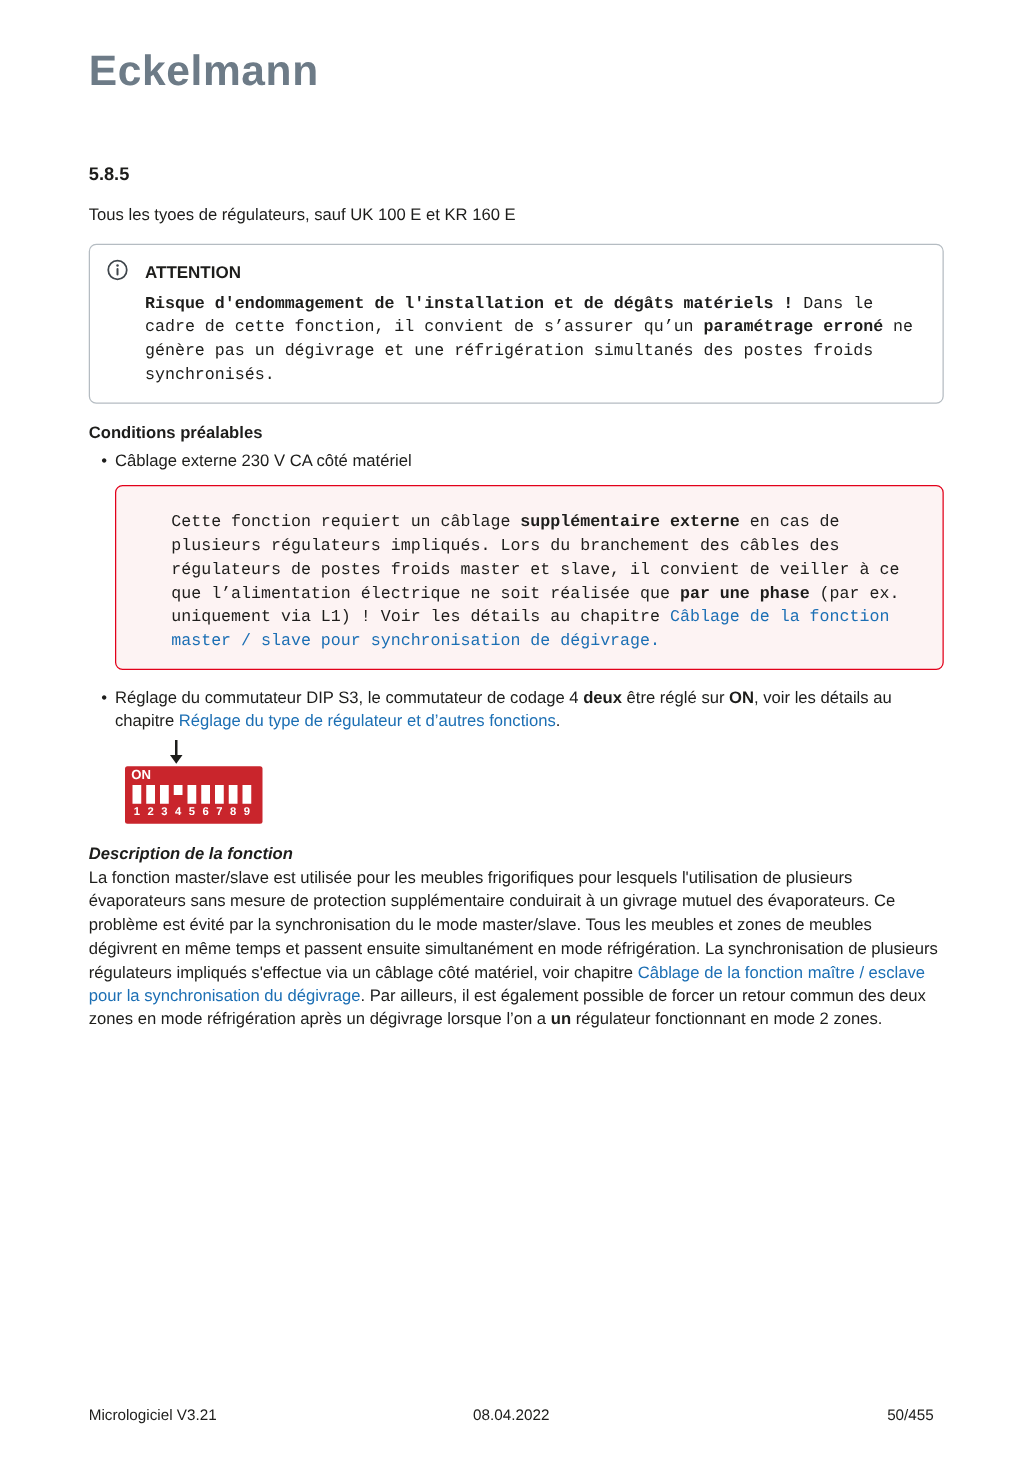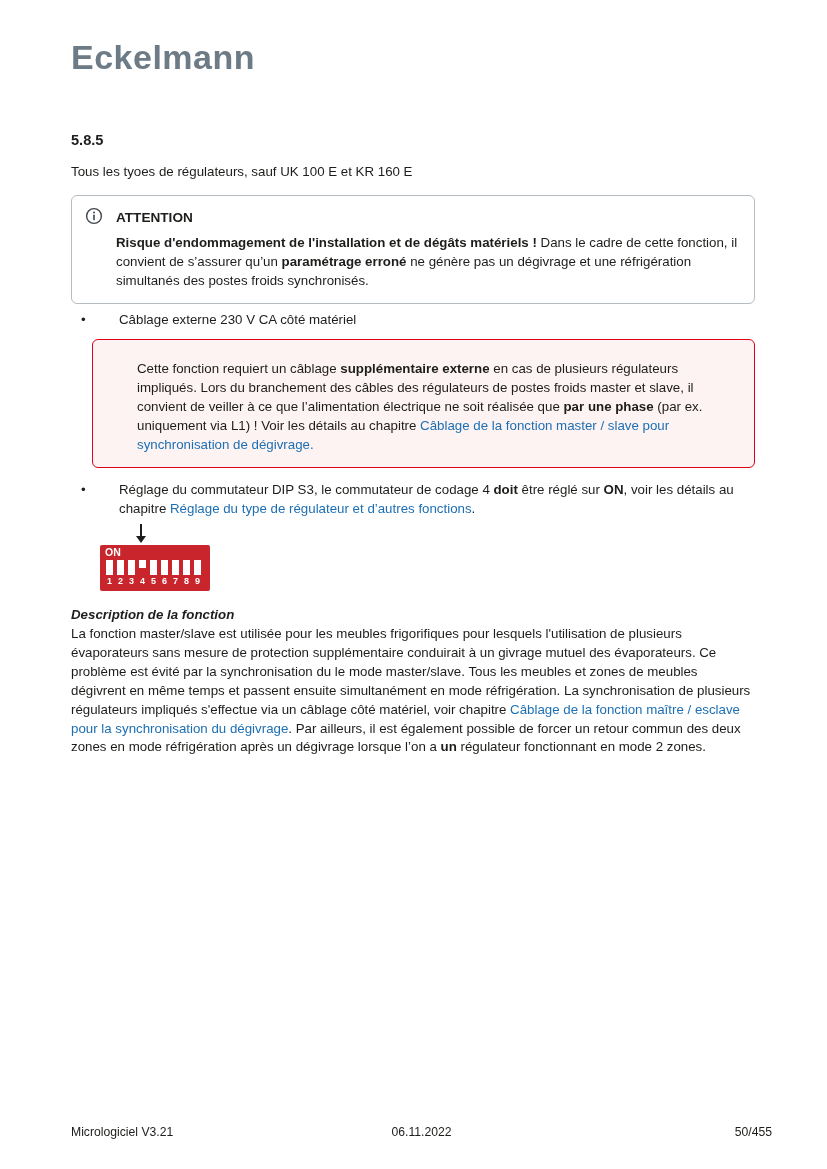--- a/index.html
+++ b/index.html
@@ -40,41 +40,41 @@
 
   .notice-box {
     margin-top: 13px;
     border: 1px solid #b5bcc2;
     border-radius: 6px;
     padding: 11px 13px 13px 13px;
     background: #ffffff;
   }
   .notice-head { display: flex; align-items: flex-end; gap: 13px; }
   .notice-title { font-weight: bold; font-size: 13.6px; }
-  .notice-body { margin-left: 31px; margin-top: 8px; line-height: 1.43; }
+  .notice-body { margin-left: 31px; margin-top: 8px; line-height: 1.43; font-family: Liberation Mono, monospace; }
 
   .danger-box {
     margin-left: 21px;
     margin-top: 10px;
     border: 1.5px solid #e2001a;
     border-radius: 6px;
     padding: 11px 13px 13px 13px;
     background: #fdf3f3;
   }
   .danger-box .notice-body { margin-left: 31px; }
 
   .sub-heading {
     margin-top: 15px;
     font-weight: bold;
     font-size: 13.3px;
   }
 
   .bullet-row { display: flex; margin-top: 7px; margin-left: 10px; line-height: 1.42; }
   .bullet-marker { width: 11px; flex: 0 0 auto; }
-  .bullet-text { flex: 1; margin-left: 27px; }
+  .bullet-text { flex: 1; }
 
   b, .run-bold { font-weight: bold; }
   .run-link { color: #1c6fb4; cursor: pointer; }
 
   .dip-arrow {
     margin-left: 65px;
     margin-top: 5px;
     width: 10px; height: 19px;
     position: relative;
   }
@@ -112,21 +112,21 @@
   .dip-numbers span {
     width: 7px; text-align: center;
     color: #ffffff; font-size: 9px; font-weight: bold; line-height: 1;
   }
 
   .desc-heading { margin-top: 16px; font-weight: bold; font-style: italic; }
   .desc-body { margin-top: 3px; line-height: 1.42; }
 
   .footer {
     position: absolute;
-    left: 71px; right: 54px; bottom: 30px;
+    left: 71px; right: 79px; bottom: 30px;
     display: flex;
     font-size: 12.2px;
     color: #1d1d1b;
   }
   .footer .f-left { flex: 1; text-align: left; }
   .footer .f-center { flex: 1; text-align: center; }
   .footer .f-right { flex: 1; text-align: right; }
 
   .icon-cell { width: 18px; height: 18px; flex: 0 0 auto; display: inline-block; }
 </style>
@@ -149,33 +149,34 @@
         <span class="icon-cell"><svg width="18" height="18" viewBox="0 0 18 18">
               <circle cx="9" cy="9" r="7.4" fill="none" stroke="#3f464c" stroke-width="1.4"></circle>
               <circle cx="9" cy="5.4" r="1" fill="#3f464c"></circle>
               <rect x="8.2" y="7.4" width="1.6" height="6" rx="0.8" fill="#3f464c"></rect>
             </svg></span>
         <span class="notice-title">ATTENTION</span>
       </div>
       <div class="notice-body"><span class="run-bold">Risque d'endommagement de l'installation et de dégâts matériels !</span><span> Dans le cadre de cette fonction, il convient de s’assurer qu’un </span><span class="run-bold">paramétrage erroné</span><span> ne génère pas un dégivrage et une réfrigération simultanés des postes froids synchronisés.</span></div>
     </div>
 
+    <div class="sub-heading">Conditions préalables</div>
 
     <div class="bullet-row">
       <span class="bullet-marker">•</span>
       <span class="bullet-text">Câblage externe 230 V CA côté matériel</span>
     </div>
 
     <div class="notice-box danger-box">
       <div class="notice-body"><span>Cette fonction requiert un câblage </span><span class="run-bold">supplémentaire externe</span><span> en cas de plusieurs régulateurs impliqués. Lors du branchement des câbles des régulateurs de postes froids master et slave, il convient de veiller à ce que l’alimentation électrique ne soit réalisée que </span><span class="run-bold">par une phase</span><span> (par ex. uniquement via L1) ! Voir les détails au chapitre </span><span class="run-link">Câblage de la fonction master / slave pour synchronisation de dégivrage.</span></div>
     </div>
 
     <div class="bullet-row" style="margin-top:13px;">
       <span class="bullet-marker">•</span>
-      <span class="bullet-text"><span>Réglage du commutateur DIP S3, le commutateur de codage 4 </span><span class="run-bold">doit</span><span> être réglé sur </span><span class="run-bold">ON</span><span>, voir les détails au chapitre </span><span class="run-link">Réglage du type de régulateur et d’autres fonctions</span><span>.</span></span>
+      <span class="bullet-text"><span>Réglage du commutateur DIP S3, le commutateur de codage 4 </span><span class="run-bold">deux</span><span> être réglé sur </span><span class="run-bold">ON</span><span>, voir les détails au chapitre </span><span class="run-link">Réglage du type de régulateur et d’autres fonctions</span><span>.</span></span>
     </div>
 
     <div class="dip-arrow">
       <div class="stem"></div>
       <div class="head"></div>
     </div>
 
     <div class="dip-box">
       <div class="dip-on-label">ON</div>
       <div class="dip-switches">
@@ -203,16 +204,16 @@
     </div>
 
     <div class="desc-heading">Description de la fonction</div>
 
     <div class="desc-body"><span>La fonction master/slave est utilisée pour les meubles frigorifiques pour lesquels l'utilisation de plusieurs évaporateurs sans mesure de protection supplémentaire conduirait à un givrage mutuel des évaporateurs. Ce problème est évité par la synchronisation du le mode master/slave. Tous les meubles et zones de meubles dégivrent en même temps et passent ensuite simultanément en mode réfrigération. La synchronisation de plusieurs régulateurs impliqués s'effectue via un câblage côté matériel, voir chapitre </span><span class="run-link">Câblage de la fonction maître / esclave pour la synchronisation du dégivrage</span><span>. Par ailleurs, il est également possible de forcer un retour commun des deux zones en mode réfrigération après un dégivrage lorsque l’on a </span><span class="run-bold">un</span><span> régulateur fonctionnant en mode 2 zones.</span></div>
 
   </div>
 
   <div class="footer">
     <span class="f-left">Micrologiciel V3.21</span>
-    <span class="f-center">06.11.2022</span>
+    <span class="f-center">08.04.2022</span>
     <span class="f-right">50/455</span>
   </div>
 </div>
 
 </body></html>

